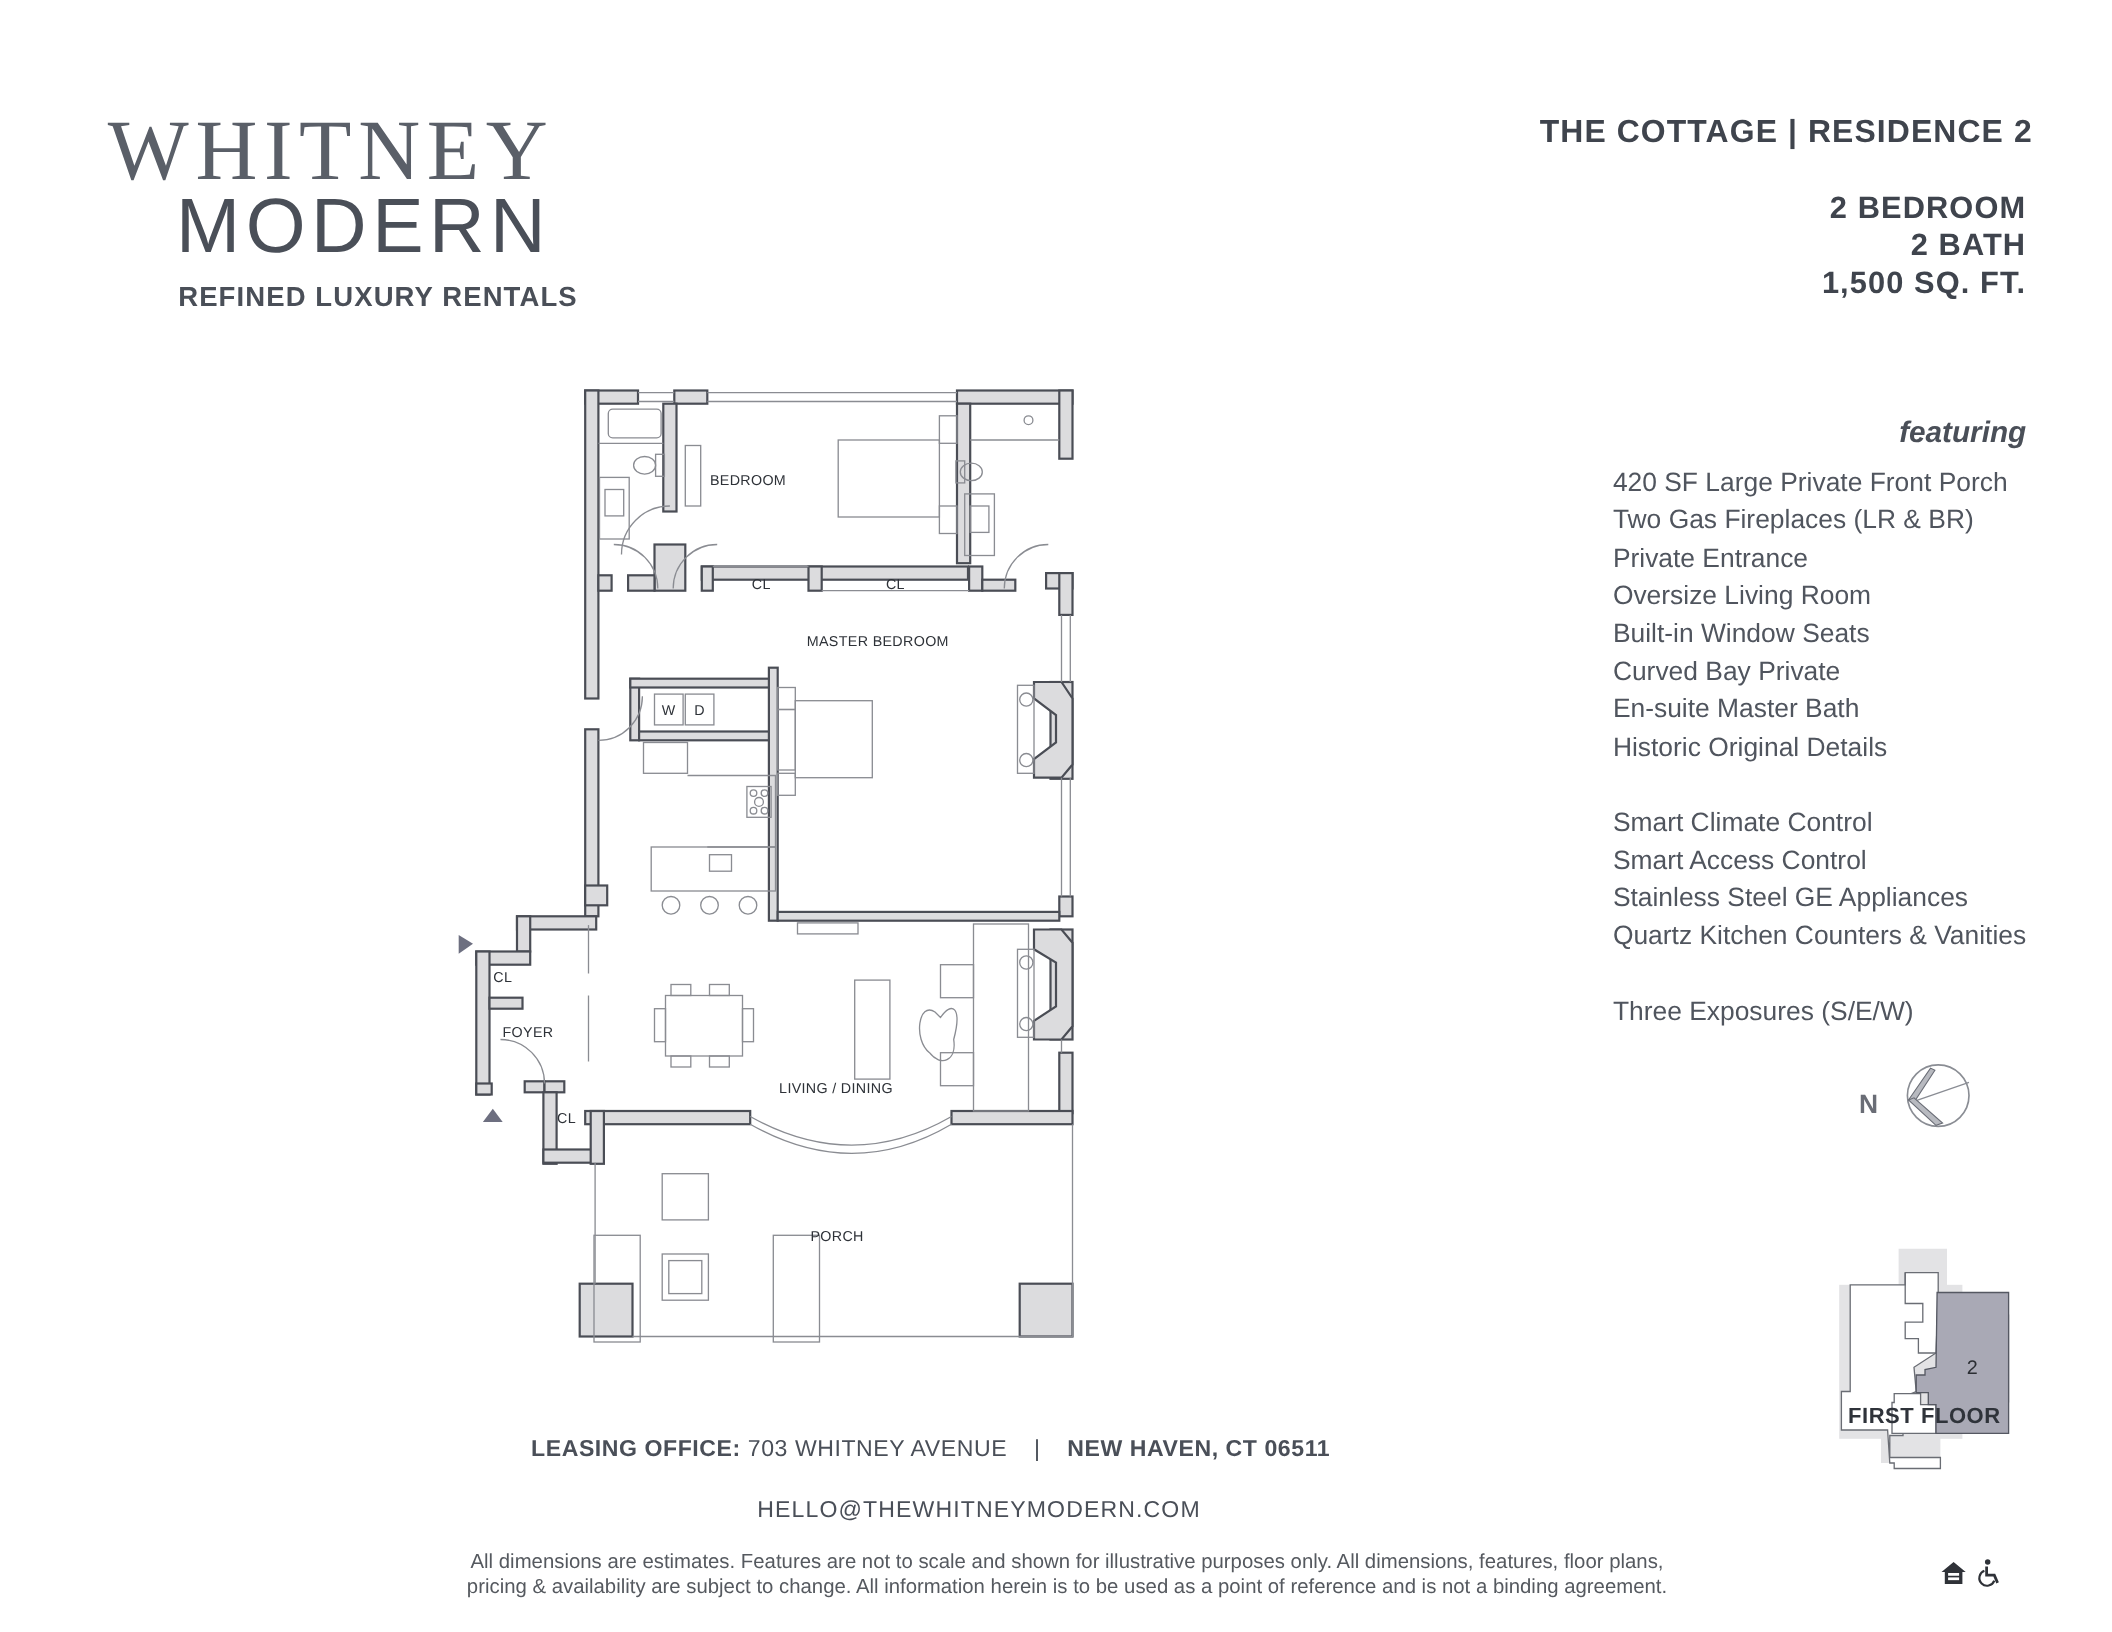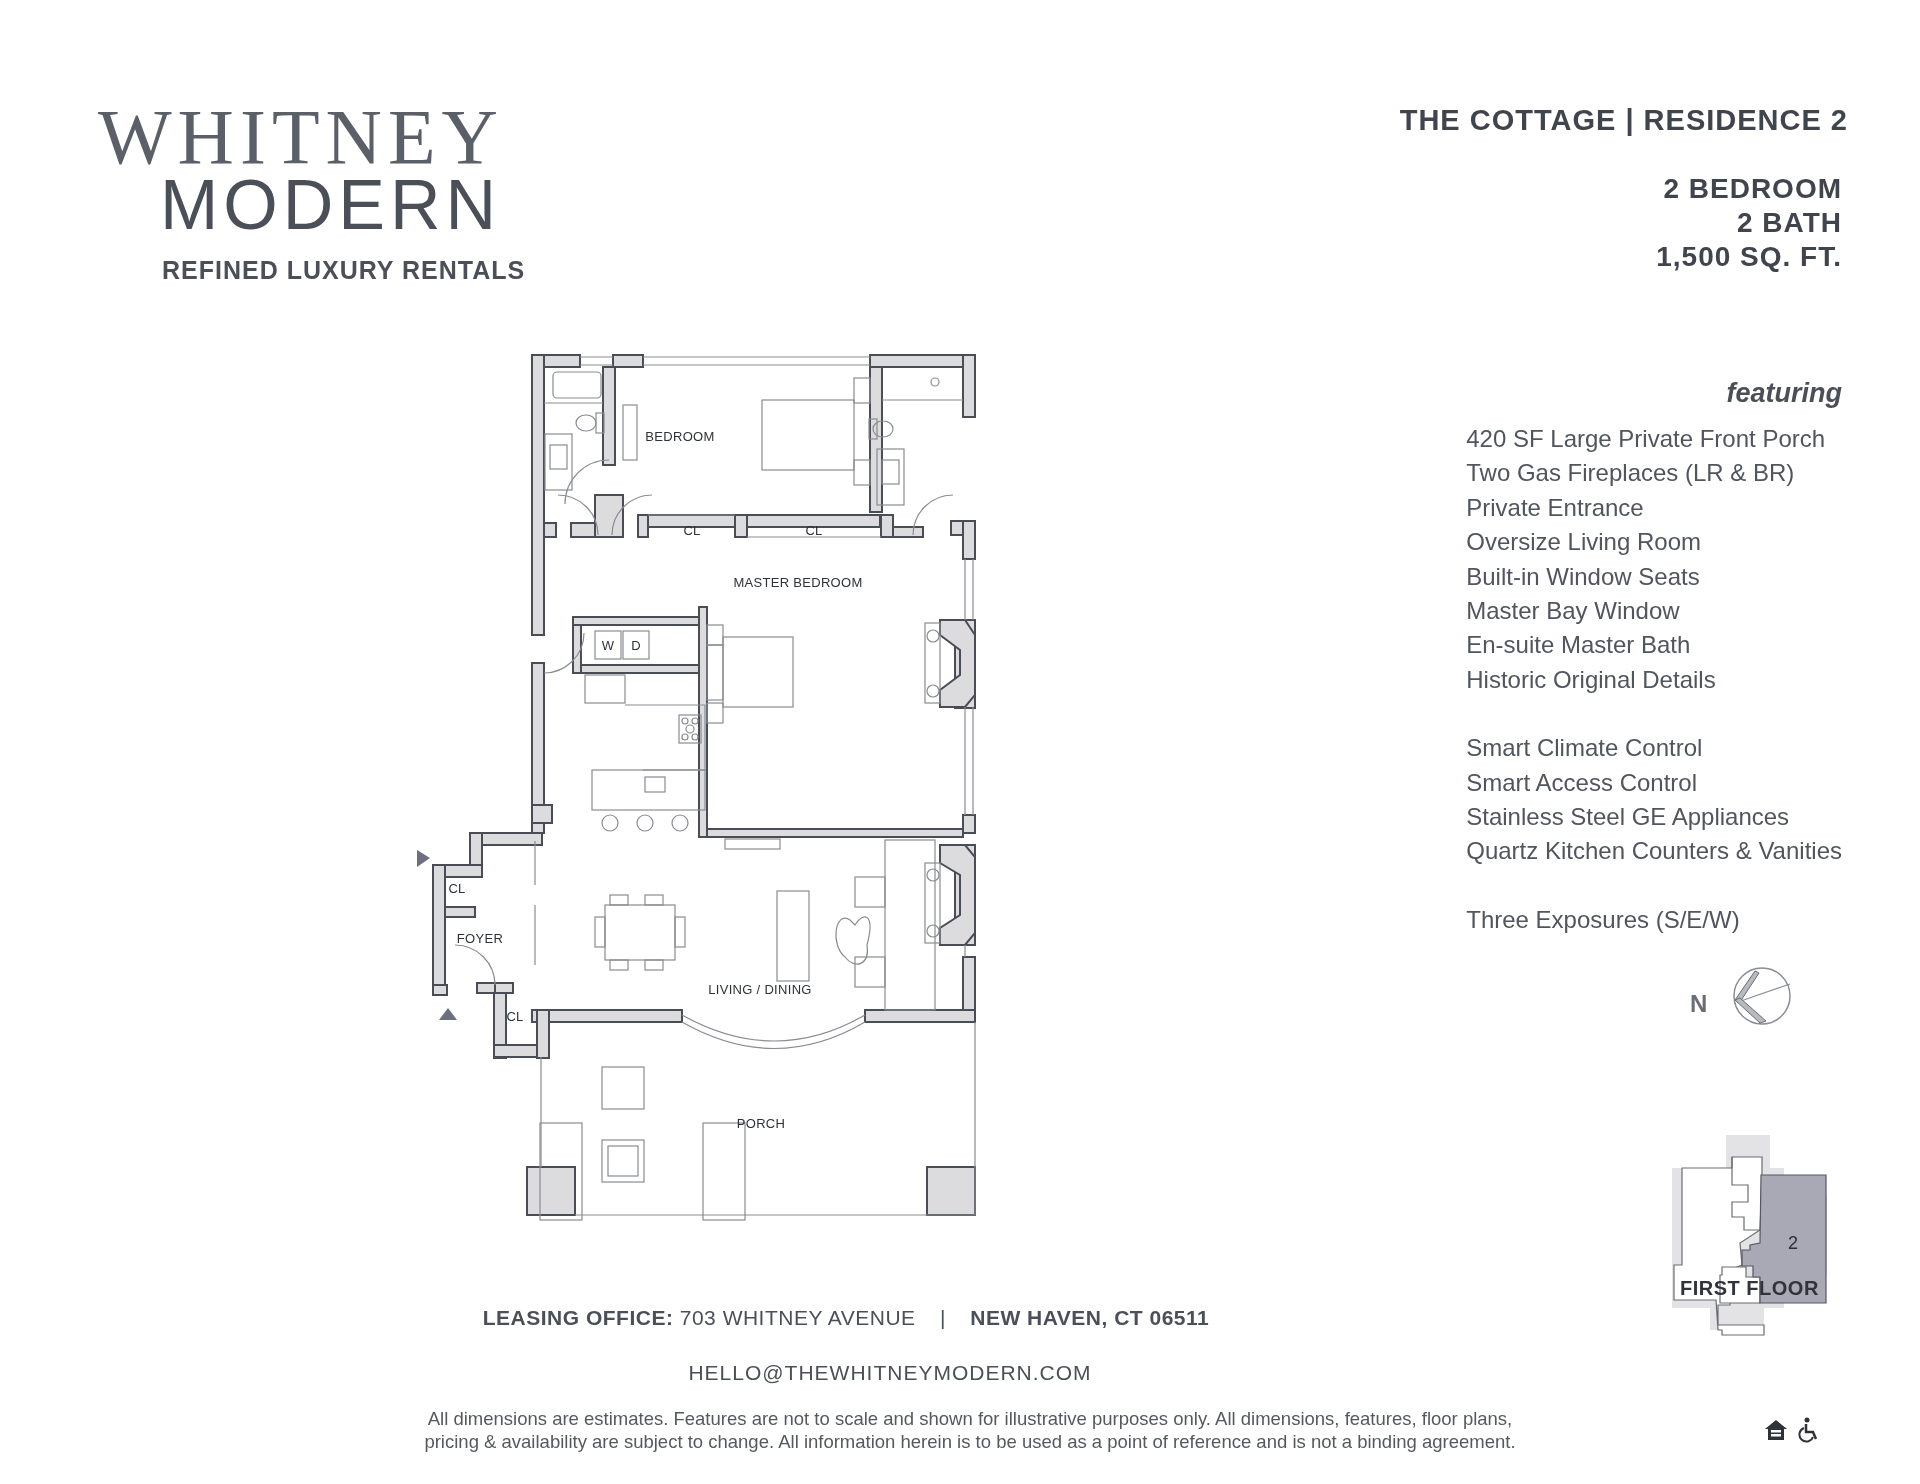--- a/index.html
+++ b/index.html
@@ -53,21 +53,21 @@
   <div>1,500 SQ. FT.</div>
 </div>
 
 <div class="abs featuring">featuring</div>
 <div class="abs features">
   <div>420 SF Large Private Front Porch</div>
   <div>Two Gas Fireplaces (LR &amp; BR)</div>
   <div>Private Entrance</div>
   <div>Oversize Living Room</div>
   <div>Built-in Window Seats</div>
-  <div>Master Bay Window</div>
+  <div>Curved Bay Private</div>
   <div>En-suite Master Bath</div>
   <div>Historic Original Details</div>
   <div class="gap"></div>
   <div>Smart Climate Control</div>
   <div>Smart Access Control</div>
   <div>Stainless Steel GE Appliances</div>
   <div>Quartz Kitchen Counters &amp; Vanities</div>
   <div class="gap"></div>
   <div>Three Exposures (S/E/W)</div>
 </div>

